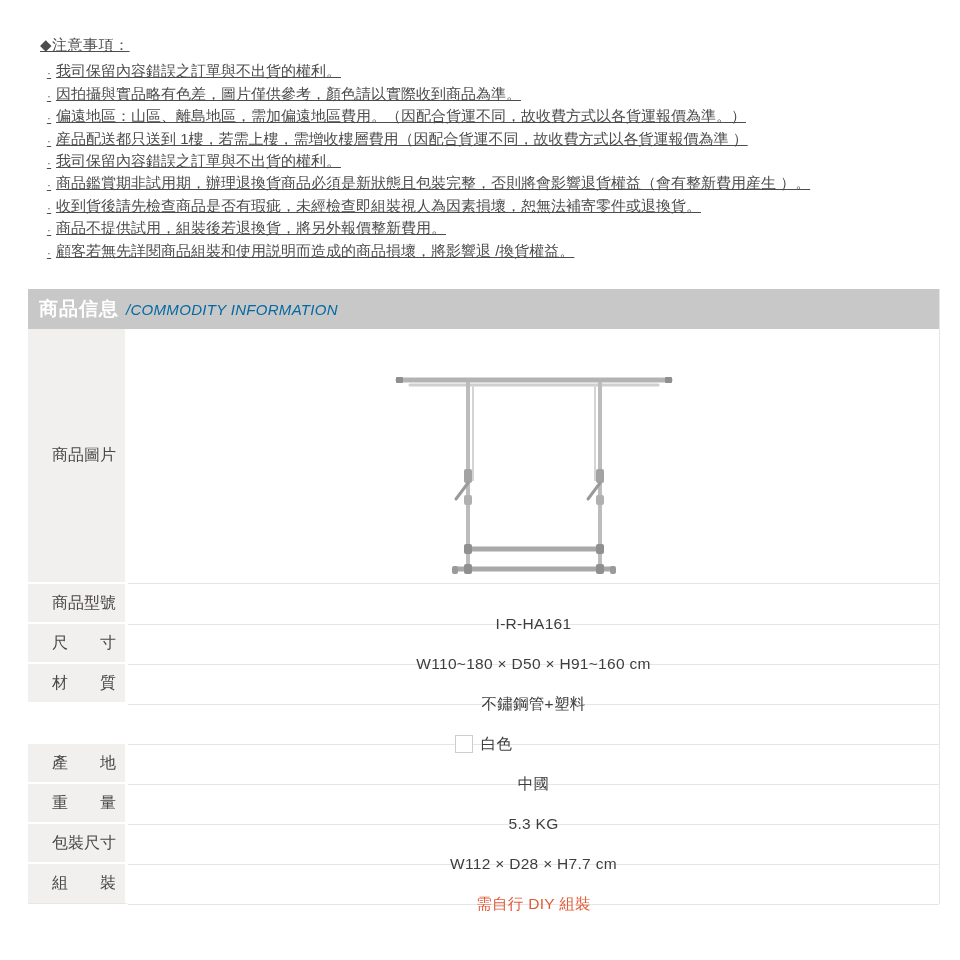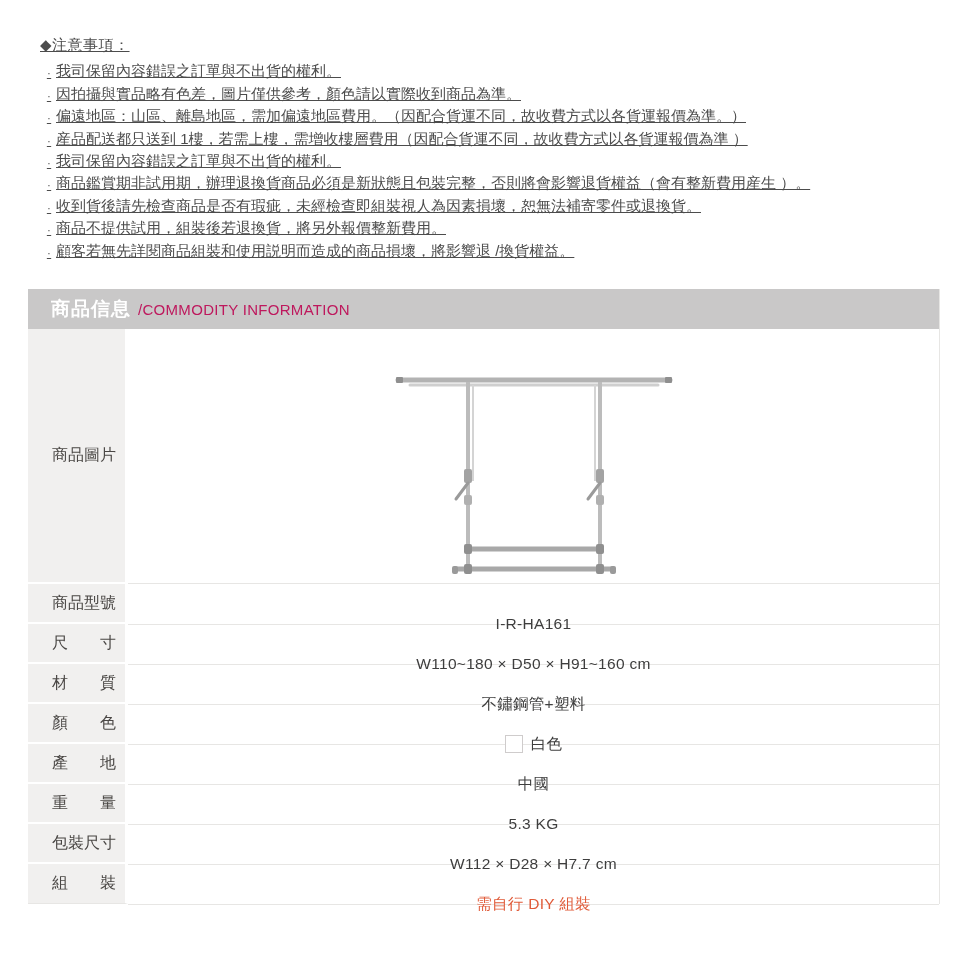--- a/index.html
+++ b/index.html
@@ -24,24 +24,24 @@
   .notice-list li{display:flex;align-items:flex-start;padding-left:2px;}
   .notice-list .dot{flex:none;width:14px;font-size:13px;color:#6a6a6a;text-align:center;transform:translateY(2px);}
   .notice-footer{margin-top:1px;letter-spacing:.3px;}
   
   .info{
     width:912px;margin:27px 0 0 28px;
     border-right:1px solid var(--border);
   }
   .info-header{
     height:40px;background:var(--header-bg);
-    display:flex;align-items:center;gap:7px;padding-left:23px;
+    display:flex;align-items:center;gap:7px;padding-left:11px;
   }
   .info-header .zh{font-size:19px;font-weight:bold;color:#ffffff;letter-spacing:1px;}
-  .info-header .en{font-size:15px;color:#be185d;letter-spacing:.3px;}
+  .info-header .en{font-size:15px;color:#0369a1;letter-spacing:.3px;font-style:italic;}
   .row{display:flex;}
   .cell-label{
     flex:none;width:100px;background:var(--label-bg);
     border-right:3px solid #ffffff;border-bottom:2px solid #ffffff;
     display:flex;align-items:center;padding-left:24px;
     font-size:16px;color:#4a4745;white-space:pre;
   }
   .cell-value{
     flex:1;display:flex;align-items:center;justify-content:center;
     border-bottom:1px solid var(--border);
@@ -158,21 +158,20 @@
       <div class="cell-label">尺　　寸</div>
       <div class="cell-value">W110~180 × D50 × H91~160 cm</div>
     </div>
 
     <div class="row row-40">
       <div class="cell-label">材　　質</div>
       <div class="cell-value">不鏽鋼管+塑料</div>
     </div>
 
     <div class="row row-40">
-      <div class="cell-label">顏　　色</div>
       <div class="cell-value">
         <span class="swatch"></span>
         <span>白色</span>
       </div>
     </div>
 
     <div class="row row-40">
       <div class="cell-label">產　　地</div>
       <div class="cell-value">中國</div>
     </div>

